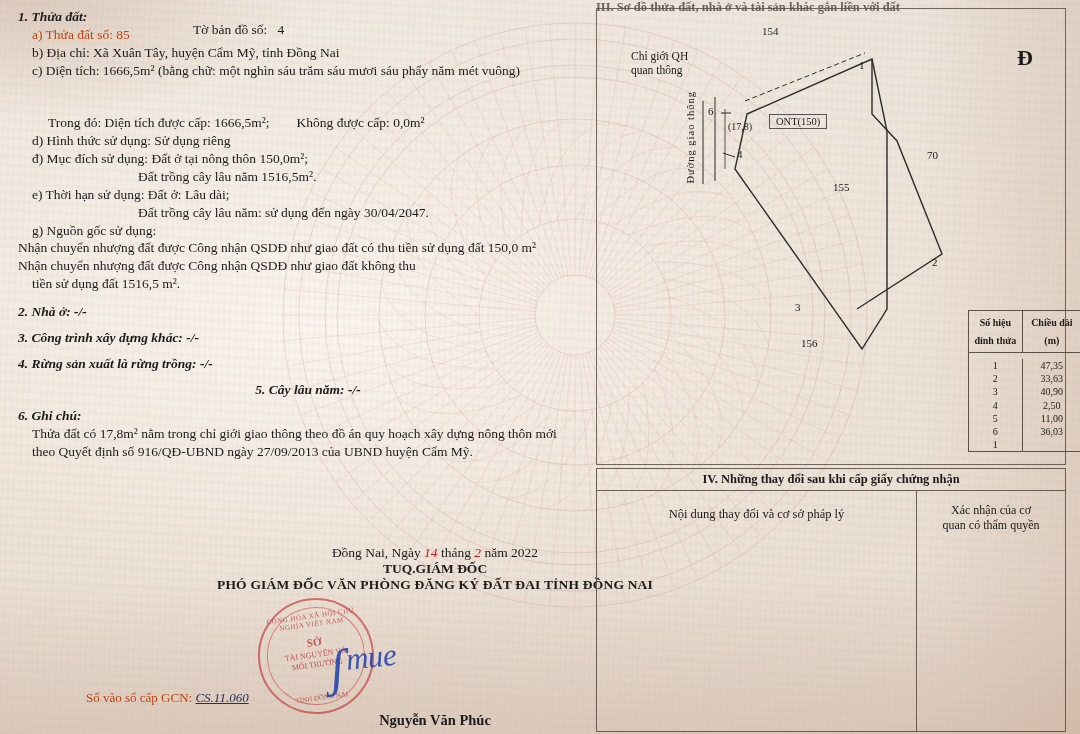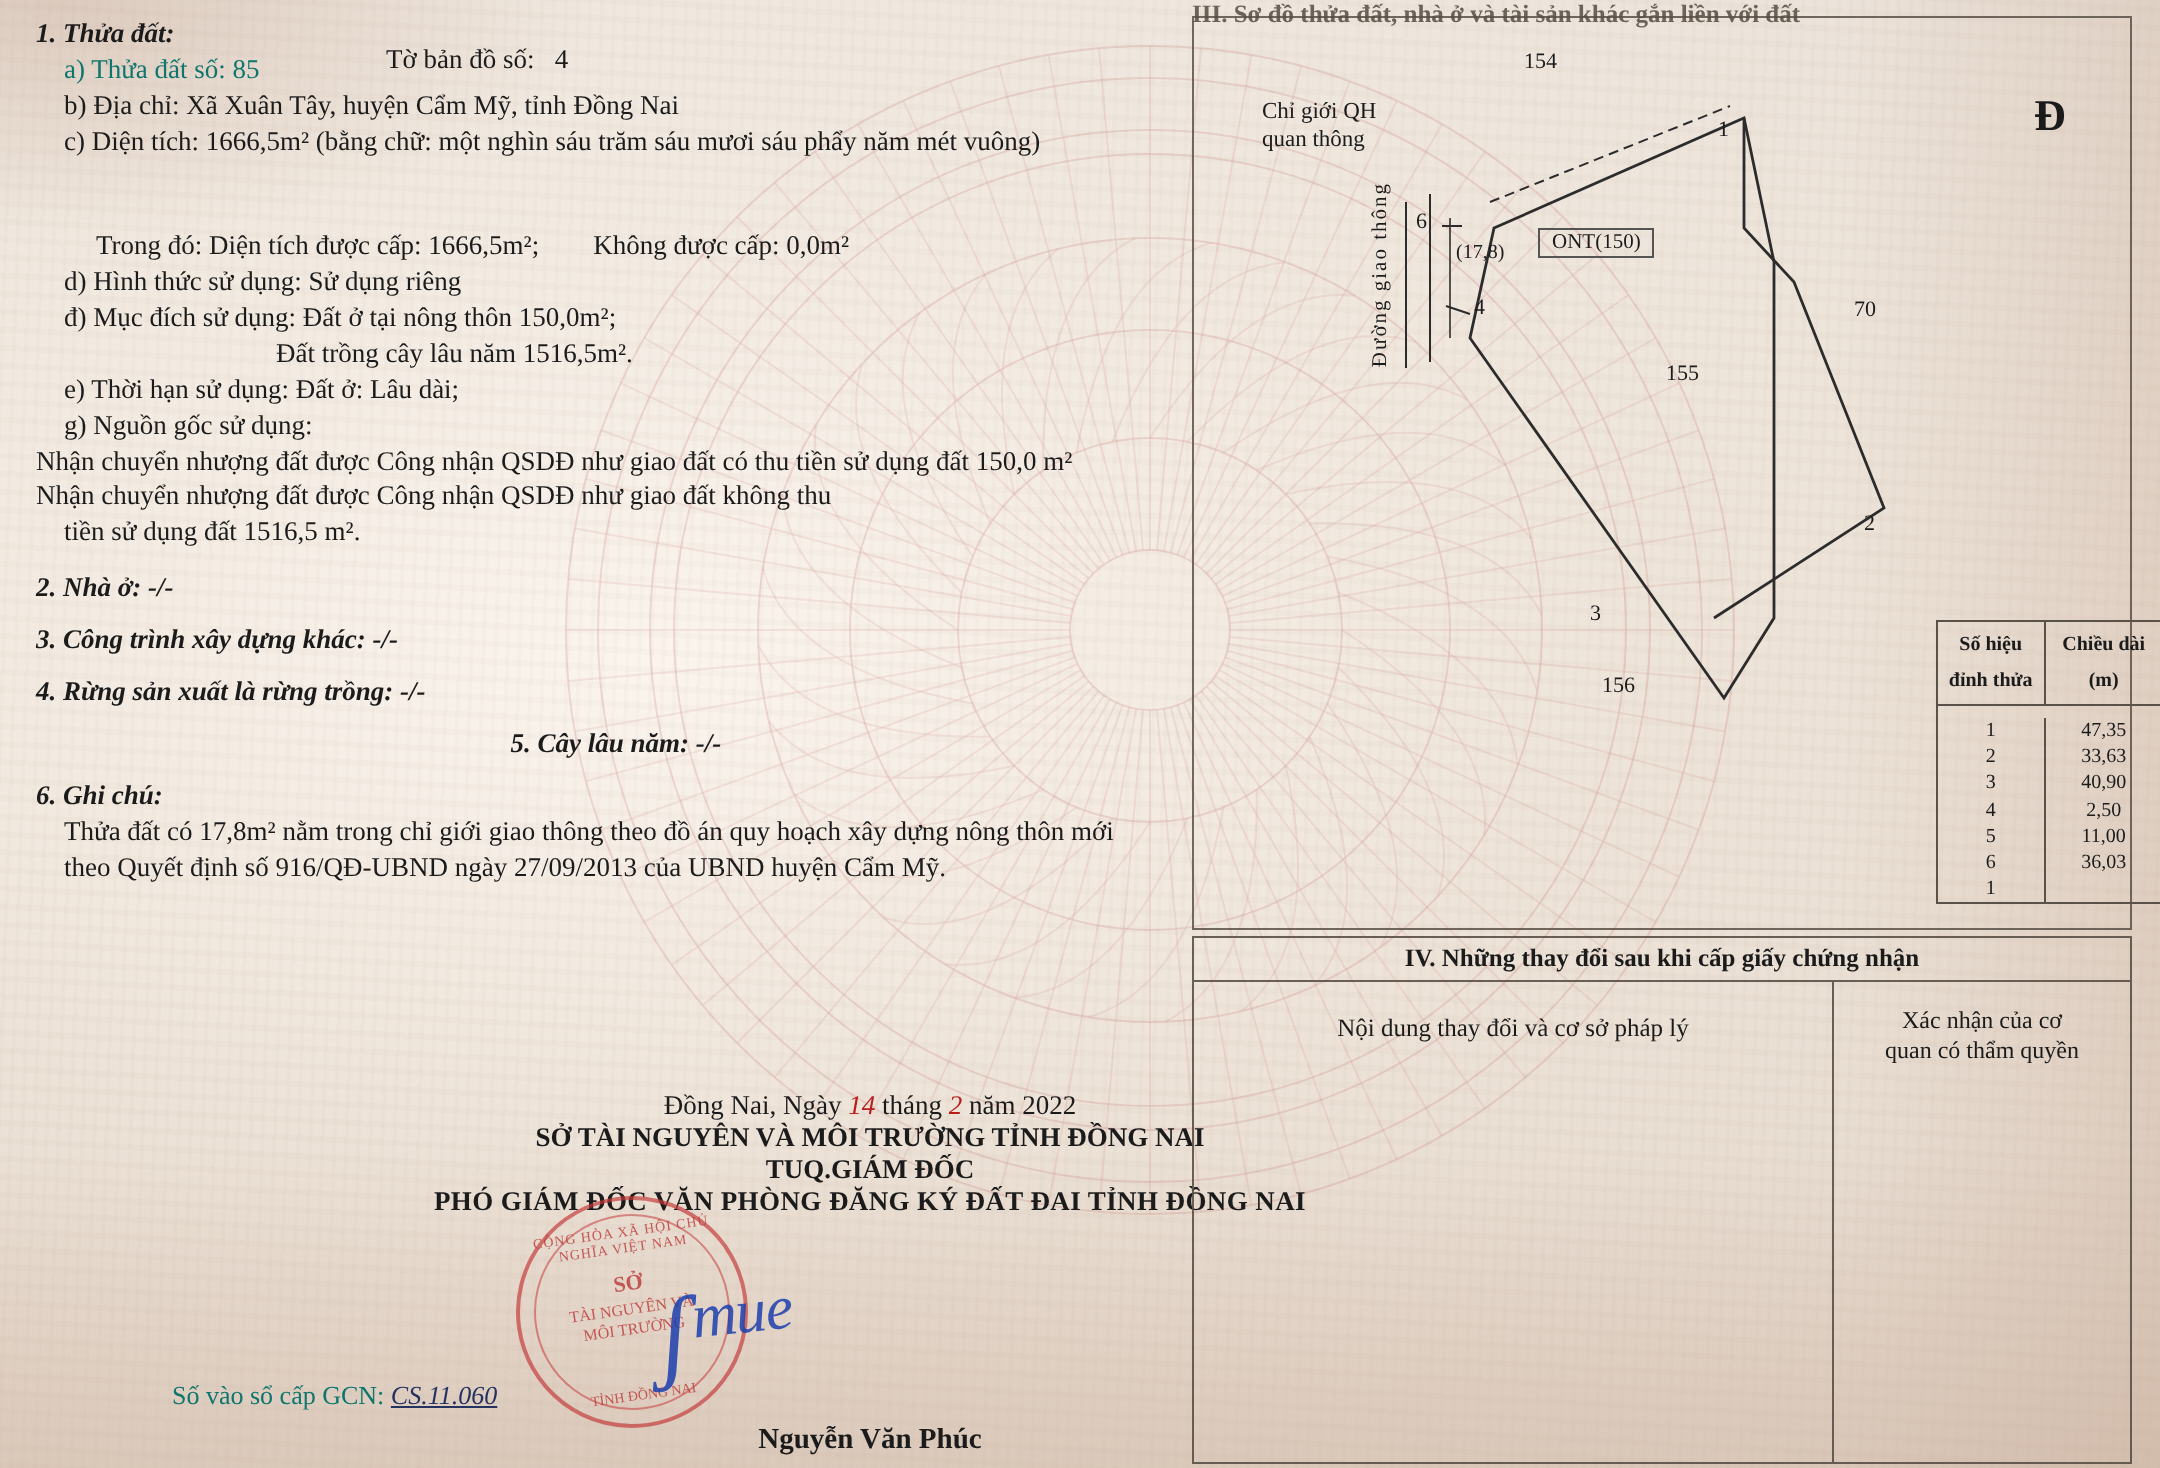--- a/index.html
+++ b/index.html
@@ -38,21 +38,21 @@
   .right-stain{right:0;top:0;width:160px;height:734px;
     background:linear-gradient(270deg, rgba(196,166,146,.28), rgba(255,255,255,0));}
 
   
   .left-col{position:absolute;left:18px;top:4px;width:580px;font-size:13.5px;line-height:1.33;}
   .left-col .sec{font-weight:bold;font-style:italic;margin-top:4px;}
   .left-col .line{white-space:pre-wrap;}
   .indent1{padding-left:14px;}
   .indent2{padding-left:30px;margin-top:34px;}
   .indent4{padding-left:120px;}
-  .faded{color:#0f766e;filter:blur(.3px);}
+  .faded{color:#c2410c;filter:blur(.3px);}
   .note{padding-left:14px;}
 
   
   .sign{position:absolute;left:200px;top:545px;width:470px;text-align:center;font-size:13.5px;}
   .sign .b{font-weight:bold;}
   .handwrite{color:#b91c1c;font-style:italic;}
   .sign .spaced{letter-spacing:.2px;}
   .signer{position:absolute;left:200px;top:712px;width:470px;text-align:center;font-weight:bold;font-size:14.5px;}
   .code{position:absolute;left:86px;top:690px;font-size:13px;}
   .code .cs{font-style:italic;text-decoration:underline;color:#23325f;}
@@ -240,20 +240,21 @@
   <div class="sec">1. Thửa đất:</div>
   <div class="line faded indent1">a) Thửa đất số: 85</div>
   <div class="line" style="position:absolute;left:175px;top:17px;">Tờ bản đồ số:   4</div>
   <div class="line indent1">b) Địa chỉ: Xã Xuân Tây, huyện Cẩm Mỹ, tỉnh Đồng Nai</div>
   <div class="line indent1">c) Diện tích: 1666,5m² (bằng chữ: một nghìn sáu trăm sáu mươi sáu phẩy năm mét vuông)</div>
   <div class="line indent2">Trong đó: Diện tích được cấp: 1666,5m²;        Không được cấp: 0,0m²</div>
   <div class="line indent1">d) Hình thức sử dụng: Sử dụng riêng</div>
   <div class="line indent1">đ) Mục đích sử dụng: Đất ở tại nông thôn 150,0m²;</div>
   <div class="line indent4">Đất trồng cây lâu năm 1516,5m².</div>
   <div class="line indent1">e) Thời hạn sử dụng: Đất ở: Lâu dài;</div>
+  <div class="line indent4">Đất trồng cây lâu năm: sử dụng đến ngày 30/04/2047.</div>
   <div class="line indent1">g) Nguồn gốc sử dụng:</div>
   <div class="line">Nhận chuyển nhượng đất được Công nhận QSDĐ như giao đất có thu tiền sử dụng đất 150,0 m²</div>
   <div class="line">Nhận chuyển nhượng đất được Công nhận QSDĐ như giao đất không thu</div>
   <div class="line indent1">tiền sử dụng đất 1516,5 m².</div>
 
   <div class="sec" style="margin-top:10px;">2. Nhà ở: -/-</div>
   <div class="sec" style="margin-top:8px;">3. Công trình xây dựng khác:  -/-</div>
   <div class="sec" style="margin-top:8px;">4. Rừng sản xuất là rừng trồng: -/-</div>
   <div class="sec" style="margin-top:8px;text-align:center;">5. Cây lâu năm: -/-</div>
   <div class="sec" style="margin-top:8px;">6. Ghi chú:</div>
@@ -262,21 +263,20 @@
 </div>
 
 <div class="sign">
   <div>
     <span>Đồng Nai, Ngày</span>
     <span class="handwrite">14</span>
     <span>tháng</span>
     <span class="handwrite">2</span>
     <span>năm 2022</span>
   </div>
-  <div class="b">SỞ TÀI NGUYÊN VÀ MÔI TRƯỜNG TỈNH ĐỒNG NAI</div>
   <div class="b">TUQ.GIÁM ĐỐC</div>
   <div class="b spaced">PHÓ GIÁM ĐỐC VĂN PHÒNG ĐĂNG KÝ ĐẤT ĐAI TỈNH ĐỒNG NAI</div>
 </div>
 
 <div class="stamp">
   <div class="inner"></div>
   <div class="t1">CỘNG HÒA XÃ HỘI CHỦ NGHĨA VIỆT NAM</div>
   <div class="t2">SỞ</div>
   <div class="t3">TÀI NGUYÊN VÀ</div>
   <div class="t3" style="top:60px;">MÔI TRƯỜNG</div>

